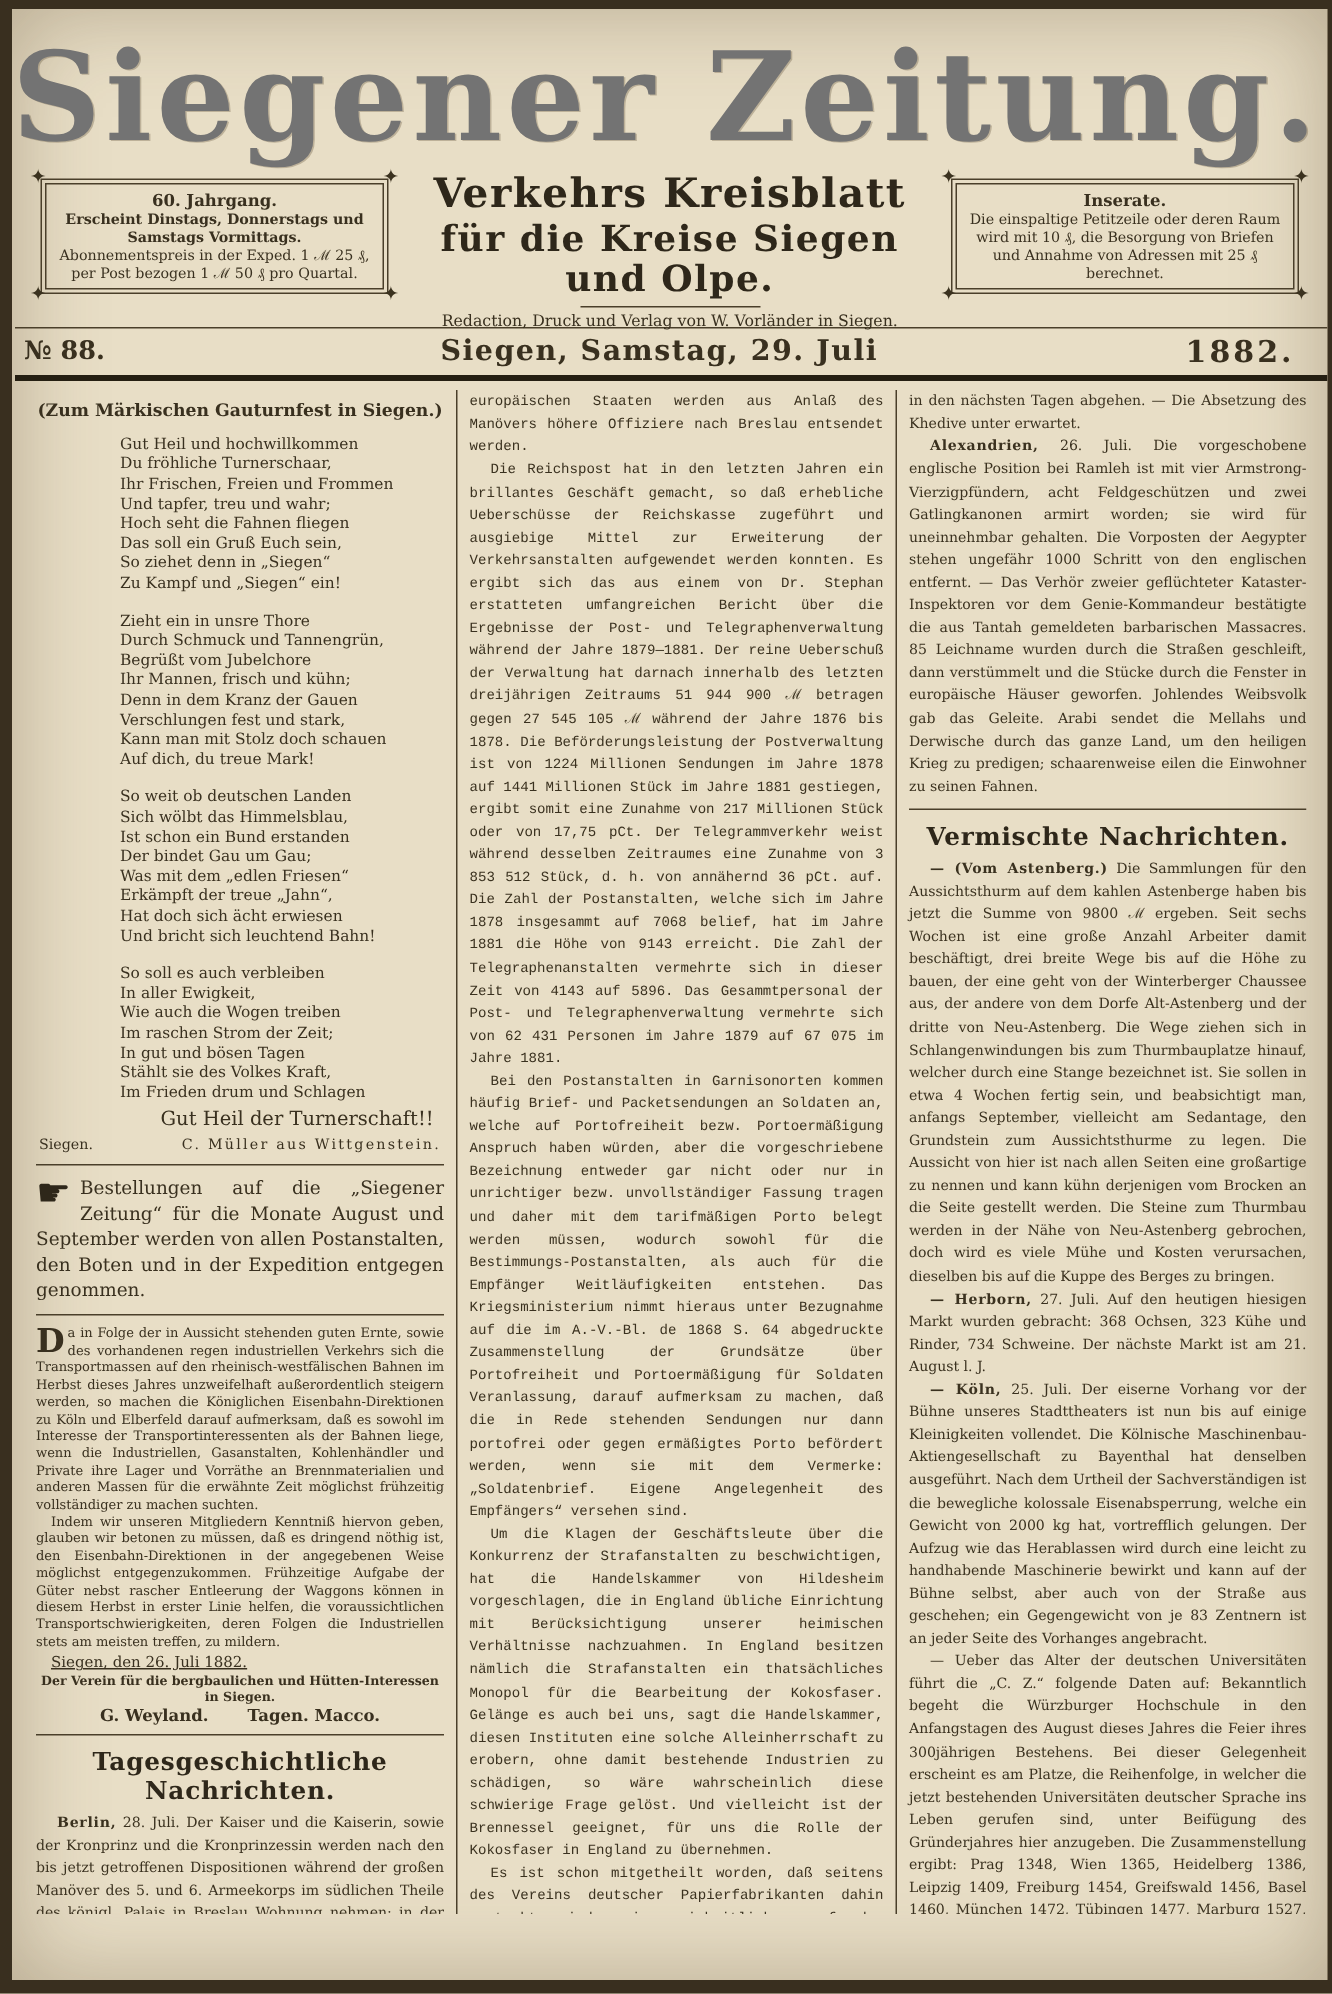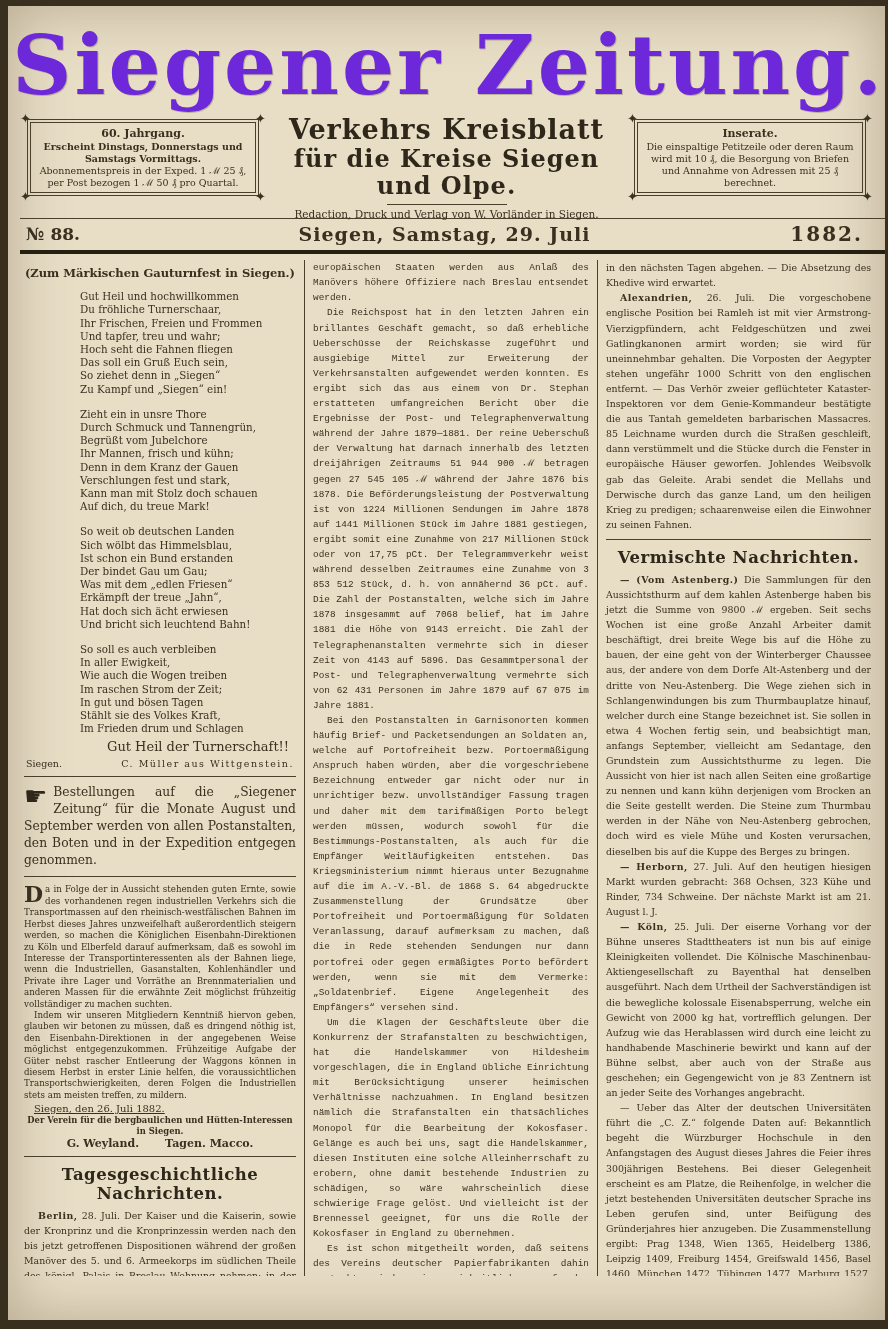--- a/index.html
+++ b/index.html
@@ -17,26 +17,26 @@
       linear-gradient(90deg, #ddd2b4 0, #e9dfc6 4%, #eae0c8 90%, #e0d5b8 100%),
       #e8decб;
     background-color:#e8dec6;
     color:#39301f;
     box-shadow:inset 0 0 60px rgba(90,70,40,.35);
     overflow:hidden;
   }
   
   .masthead-title{
     margin:14px 0 2px 0;
-    text-align:right;
+    text-align:left;
     font-size:82px;
     line-height:1.1;
     font-weight:bold;
     letter-spacing:3px;
-    color:#6d28d9;
+    color:#737373;
     font-family:"DejaVu Serif", serif;
     text-shadow:1px 1px 0 rgba(60,45,20,.25);
   }
   .head-row{
     display:flex;
     justify-content:space-between;
     align-items:flex-start;
     padding:4px 22px 0 22px;
     height:96px;
   }
@@ -58,21 +58,21 @@
   .corner.bl{left:-11px;bottom:-11px;}
   .corner.br{right:-11px;bottom:-11px;}
   .ib-title{font-weight:bold;font-size:11px;}
   .ib-b{font-weight:bold;}
   .center-head{flex:1;text-align:center;padding:0 14px;}
   .sub1{font-size:27px;font-weight:bold;line-height:1.05;letter-spacing:1px;color:#2e271a;}
   .sub2{font-size:24px;font-weight:bold;line-height:1.15;letter-spacing:1px;color:#2e271a;}
   .imprint-rule{width:120px;border-top:1px solid #4a3f2a;margin:4px auto 3px auto;}
   .imprint{font-size:10.5px;}
   .date-row{
-    margin:6px 0 0 12px;
+    margin:6px 0 0 2px;
     border-top:1px solid #4a3f2a;
     border-bottom:4px solid #251f12;
     display:flex;align-items:center;
     padding:3px 22px 4px 6px;
   }
   .issue{font-size:17px;font-weight:bold;width:220px;}
   .dateline{flex:1;text-align:center;font-size:19px;font-weight:bold;letter-spacing:1px;}
   .year{width:220px;text-align:right;font-size:20px;font-weight:bold;letter-spacing:2px;}
   
   .columns{
@@ -248,21 +248,21 @@
         <p class="para"><span class="lead"></span><span>Die Reichspost hat in den letzten Jahren ein brillantes Geschäft gemacht, so daß erhebliche Ueberschüsse der Reichskasse zugeführt und ausgiebige Mittel zur Erweiterung der Verkehrsanstalten aufgewendet werden konnten. Es ergibt sich das aus einem von Dr. Stephan erstatteten umfangreichen Bericht über die Ergebnisse der Post- und Telegraphenverwaltung während der Jahre 1879—1881. Der reine Ueberschuß der Verwaltung hat darnach innerhalb des letzten dreijährigen Zeitraums 51 944 900 ℳ betragen gegen 27 545 105 ℳ während der Jahre 1876 bis 1878. Die Beförderungsleistung der Postverwaltung ist von 1224 Millionen Sendungen im Jahre 1878 auf 1441 Millionen Stück im Jahre 1881 gestiegen, ergibt somit eine Zunahme von 217 Millionen Stück oder von 17,75 pCt. Der Telegrammverkehr weist während desselben Zeitraumes eine Zunahme von 3 853 512 Stück, d. h. von annähernd 36 pCt. auf. Die Zahl der Postanstalten, welche sich im Jahre 1878 insgesammt auf 7068 belief, hat im Jahre 1881 die Höhe von 9143 erreicht. Die Zahl der Telegraphenanstalten vermehrte sich in dieser Zeit von 4143 auf 5896. Das Gesammtpersonal der Post- und Telegraphenverwaltung vermehrte sich von 62 431 Personen im Jahre 1879 auf 67 075 im Jahre 1881.</span></p>
         <p class="para"><span class="lead"></span><span>Bei den Postanstalten in Garnisonorten kommen häufig Brief- und Packetsendungen an Soldaten an, welche auf Portofreiheit bezw. Portoermäßigung Anspruch haben würden, aber die vorgeschriebene Bezeichnung entweder gar nicht oder nur in unrichtiger bezw. unvollständiger Fassung tragen und daher mit dem tarifmäßigen Porto belegt werden müssen, wodurch sowohl für die Bestimmungs-Postanstalten, als auch für die Empfänger Weitläufigkeiten entstehen. Das Kriegsministerium nimmt hieraus unter Bezugnahme auf die im A.-V.-Bl. de 1868 S. 64 abgedruckte Zusammenstellung der Grundsätze über Portofreiheit und Portoermäßigung für Soldaten Veranlassung, darauf aufmerksam zu machen, daß die in Rede stehenden Sendungen nur dann portofrei oder gegen ermäßigtes Porto befördert werden, wenn sie mit dem Vermerke: „Soldatenbrief. Eigene Angelegenheit des Empfängers“ versehen sind.</span></p>
         <p class="para"><span class="lead"></span><span>Um die Klagen der Geschäftsleute über die Konkurrenz der Strafanstalten zu beschwichtigen, hat die Handelskammer von Hildesheim vorgeschlagen, die in England übliche Einrichtung mit Berücksichtigung unserer heimischen Verhältnisse nachzuahmen. In England besitzen nämlich die Strafanstalten ein thatsächliches Monopol für die Bearbeitung der Kokosfaser. Gelänge es auch bei uns, sagt die Handelskammer, diesen Instituten eine solche Alleinherrschaft zu erobern, ohne damit bestehende Industrien zu schädigen, so wäre wahrscheinlich diese schwierige Frage gelöst. Und vielleicht ist der Brennessel geeignet, für uns die Rolle der Kokosfaser in England zu übernehmen.</span></p>
         <p class="para"><span class="lead"></span><span>Es ist schon mitgetheilt worden, daß seitens des Vereins deutscher Papierfabrikanten dahin gestrebt wird, eine einheitliche, auf dem Dezimalsystem beruhende Neueintheilung der Bogenzahl des Papiers zu erzielen. Es wurden bereits diesbezügliche Anträge an den Bundesrath gerichtet, hatten aber keinen Erfolg, da namentlich von Seiten der würtembergischen Regierung darauf hingewiesen wurde, daß innerhalb der Interessenten der Papierbranche die Meinungen über diesen Punkt noch sehr auseinandergingen. Jetzt ist der Antrag gestellt worden, die Reichsregierung zu ersuchen, bei allen ihren Submissionen und Einkäufen von Behörden das Neuries zu 1000 Bogen zu Grunde zu legen.</span></p>
 
       </section>
 
       <div class="vrule"></div>
 
       <section class="col col3">
-        <p class="para noindent"><span class="lead"></span><span>in den nächsten Tagen abgehen. — Die Absetzung des Khedive wird erwartet.</span></p>
+        <p class="para noindent"><span class="lead"></span><span>in den nächsten Tagen abgehen. — Die Absetzung des Khedive unter erwartet.</span></p>
         <p class="para"><span class="lead">Alexandrien,</span><span> 26. Juli. Die vorgeschobene englische Position bei Ramleh ist mit vier Armstrong-Vierzigpfündern, acht Feldgeschützen und zwei Gatlingkanonen armirt worden; sie wird für uneinnehmbar gehalten. Die Vorposten der Aegypter stehen ungefähr 1000 Schritt von den englischen entfernt. — Das Verhör zweier geflüchteter Kataster-Inspektoren vor dem Genie-Kommandeur bestätigte die aus Tantah gemeldeten barbarischen Massacres. 85 Leichname wurden durch die Straßen geschleift, dann verstümmelt und die Stücke durch die Fenster in europäische Häuser geworfen. Johlendes Weibsvolk gab das Geleite. Arabi sendet die Mellahs und Derwische durch das ganze Land, um den heiligen Krieg zu predigen; schaarenweise eilen die Einwohner zu seinen Fahnen.</span></p>
 
         <hr class="hr-thin">
         <div class="section-title">Vermischte Nachrichten.</div>
 
         <p class="para"><span class="lead">— (Vom Astenberg.)</span><span> Die Sammlungen für den Aussichtsthurm auf dem kahlen Astenberge haben bis jetzt die Summe von 9800 ℳ ergeben. Seit sechs Wochen ist eine große Anzahl Arbeiter damit beschäftigt, drei breite Wege bis auf die Höhe zu bauen, der eine geht von der Winterberger Chaussee aus, der andere von dem Dorfe Alt-Astenberg und der dritte von Neu-Astenberg. Die Wege ziehen sich in Schlangenwindungen bis zum Thurmbauplatze hinauf, welcher durch eine Stange bezeichnet ist. Sie sollen in etwa 4 Wochen fertig sein, und beabsichtigt man, anfangs September, vielleicht am Sedantage, den Grundstein zum Aussichtsthurme zu legen. Die Aussicht von hier ist nach allen Seiten eine großartige zu nennen und kann kühn derjenigen vom Brocken an die Seite gestellt werden. Die Steine zum Thurmbau werden in der Nähe von Neu-Astenberg gebrochen, doch wird es viele Mühe und Kosten verursachen, dieselben bis auf die Kuppe des Berges zu bringen.</span></p>
         <p class="para"><span class="lead">— Herborn,</span><span> 27. Juli. Auf den heutigen hiesigen Markt wurden gebracht: 368 Ochsen, 323 Kühe und Rinder, 734 Schweine. Der nächste Markt ist am 21. August l. J.</span></p>
         <p class="para"><span class="lead">— Köln,</span><span> 25. Juli. Der eiserne Vorhang vor der Bühne unseres Stadttheaters ist nun bis auf einige Kleinigkeiten vollendet. Die Kölnische Maschinenbau-Aktiengesellschaft zu Bayenthal hat denselben ausgeführt. Nach dem Urtheil der Sachverständigen ist die bewegliche kolossale Eisenabsperrung, welche ein Gewicht von 2000 kg hat, vortrefflich gelungen. Der Aufzug wie das Herablassen wird durch eine leicht zu handhabende Maschinerie bewirkt und kann auf der Bühne selbst, aber auch von der Straße aus geschehen; ein Gegengewicht von je 83 Zentnern ist an jeder Seite des Vorhanges angebracht.</span></p>
         <p class="para"><span class="lead"></span><span>— Ueber das Alter der deutschen Universitäten führt die „C. Z.“ folgende Daten auf: Bekanntlich begeht die Würzburger Hochschule in den Anfangstagen des August dieses Jahres die Feier ihres 300jährigen Bestehens. Bei dieser Gelegenheit erscheint es am Platze, die Reihenfolge, in welcher die jetzt bestehenden Universitäten deutscher Sprache ins Leben gerufen sind, unter Beifügung des Gründerjahres hier anzugeben. Die Zusammenstellung ergibt: Prag 1348, Wien 1365, Heidelberg 1386, Leipzig 1409, Freiburg 1454, Greifswald 1456, Basel 1460, München 1472, Tübingen 1477, Marburg 1527, Königsberg 1544, Jena 1558, Würzburg 1582, Gießen 1607, Kiel 1665, Halle 1694, Breslau 1702, Göttingen 1737, Erlangen 1743, Berlin 1810, Bonn 1818, Zürich 1833, Bern 1834, Straßburg 1872 (1567).</span></p>
 

